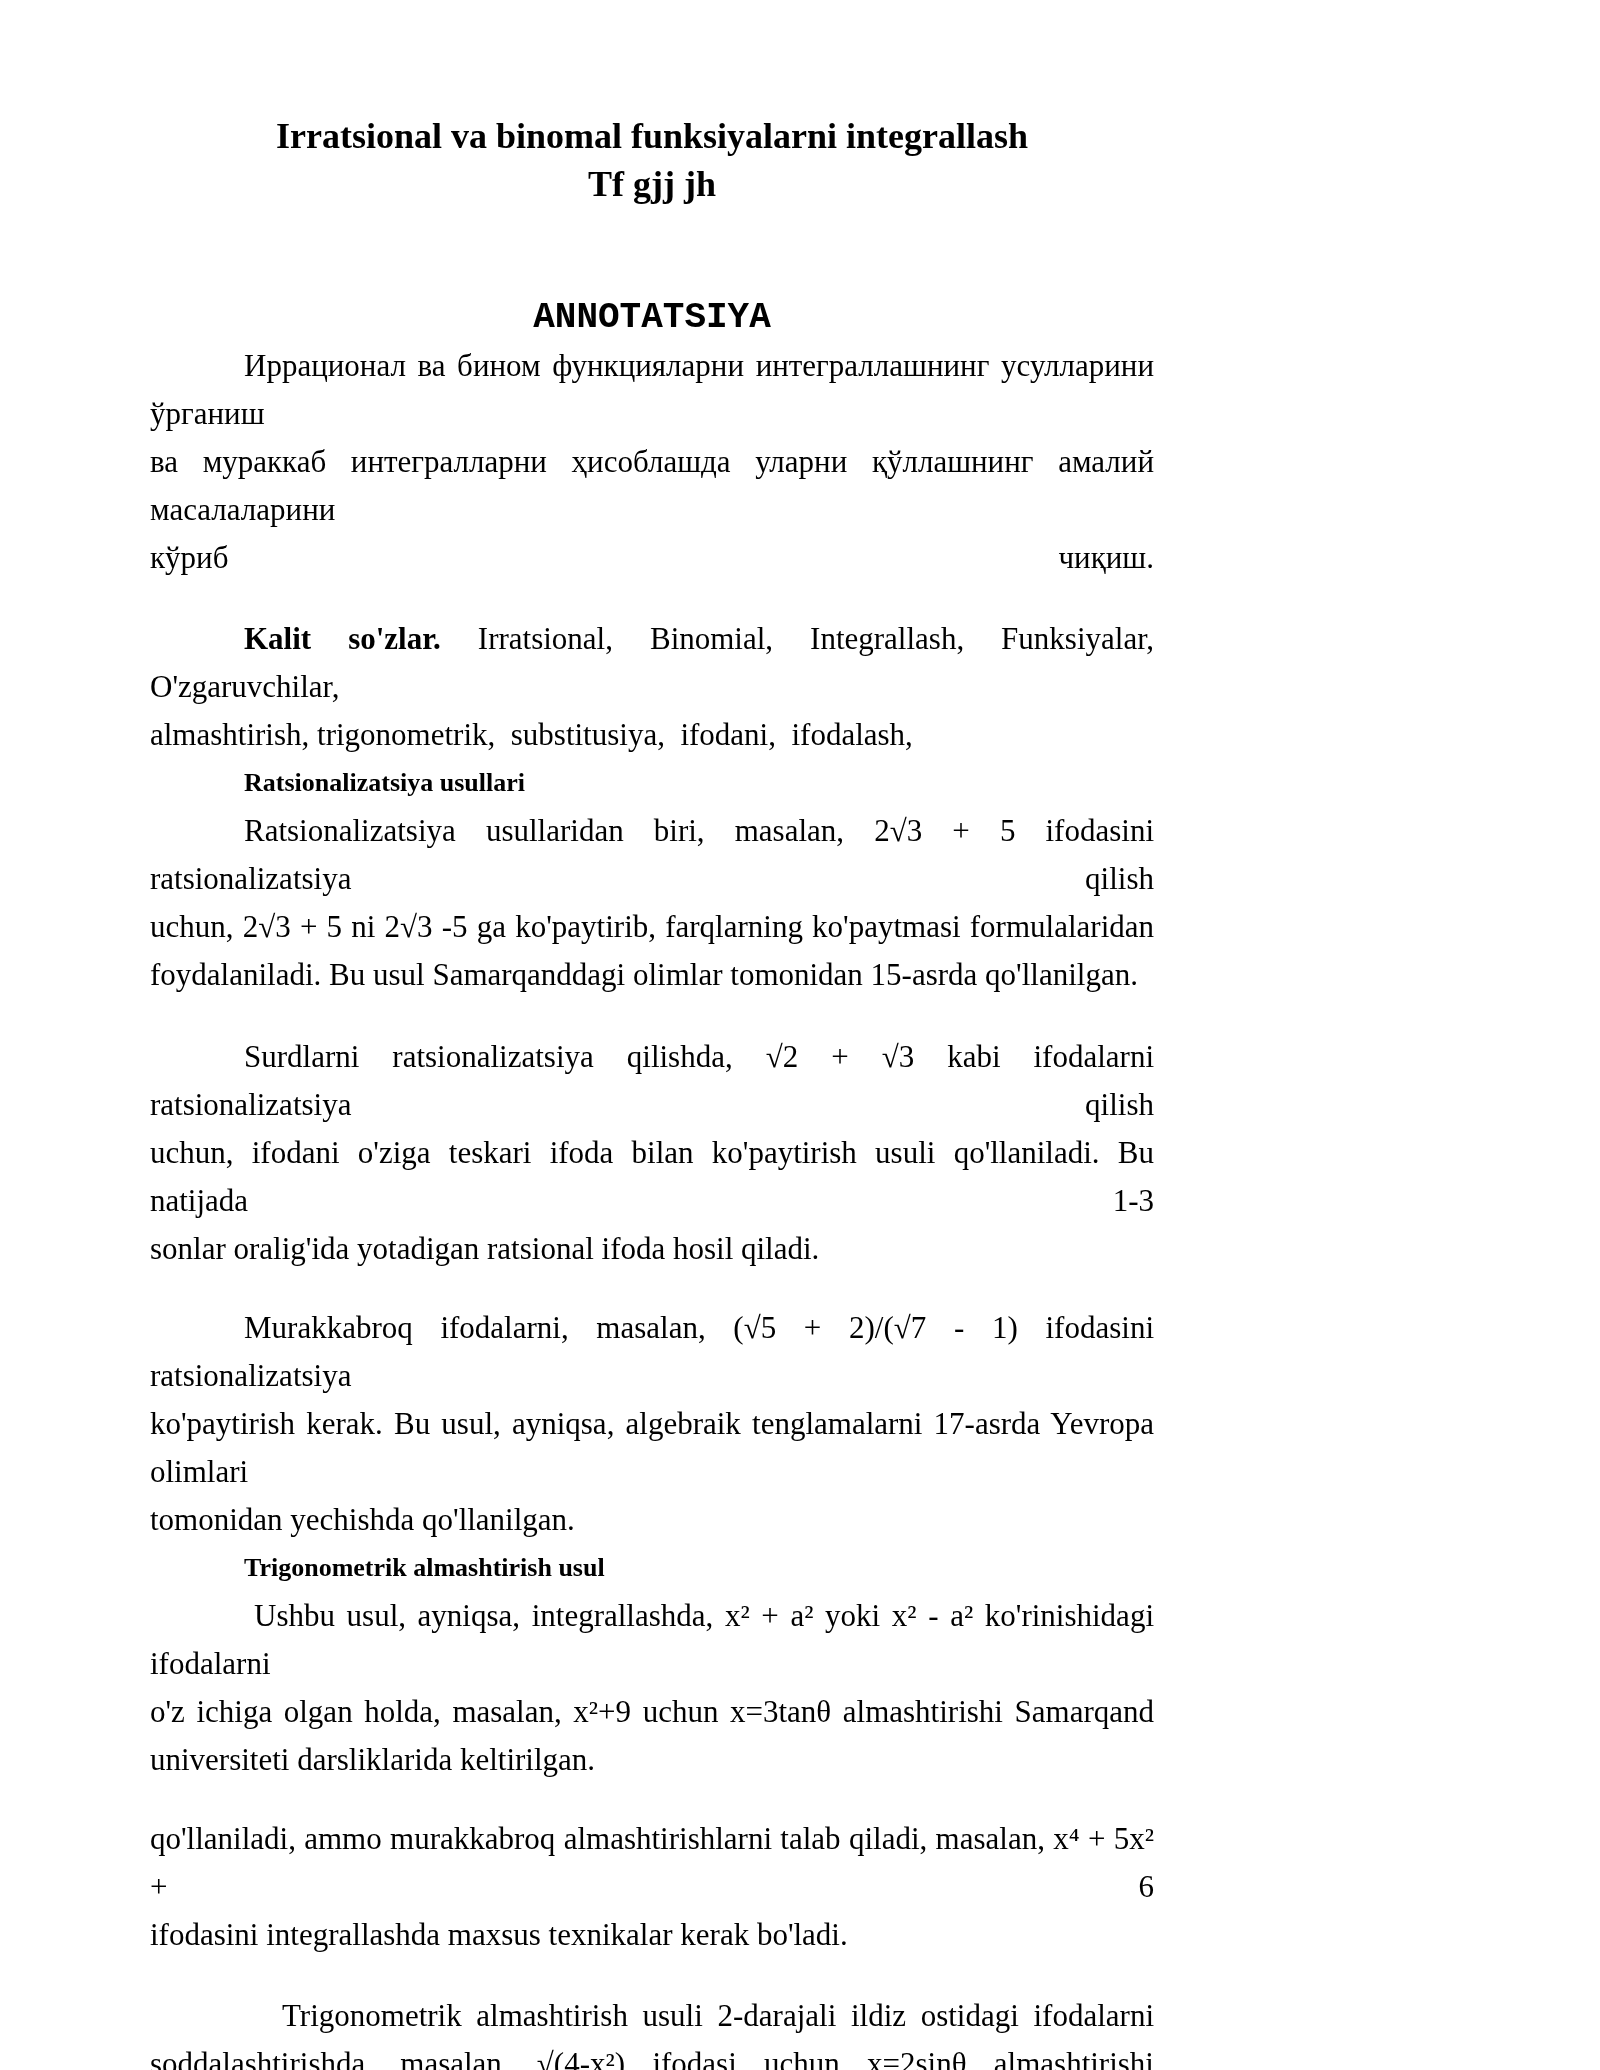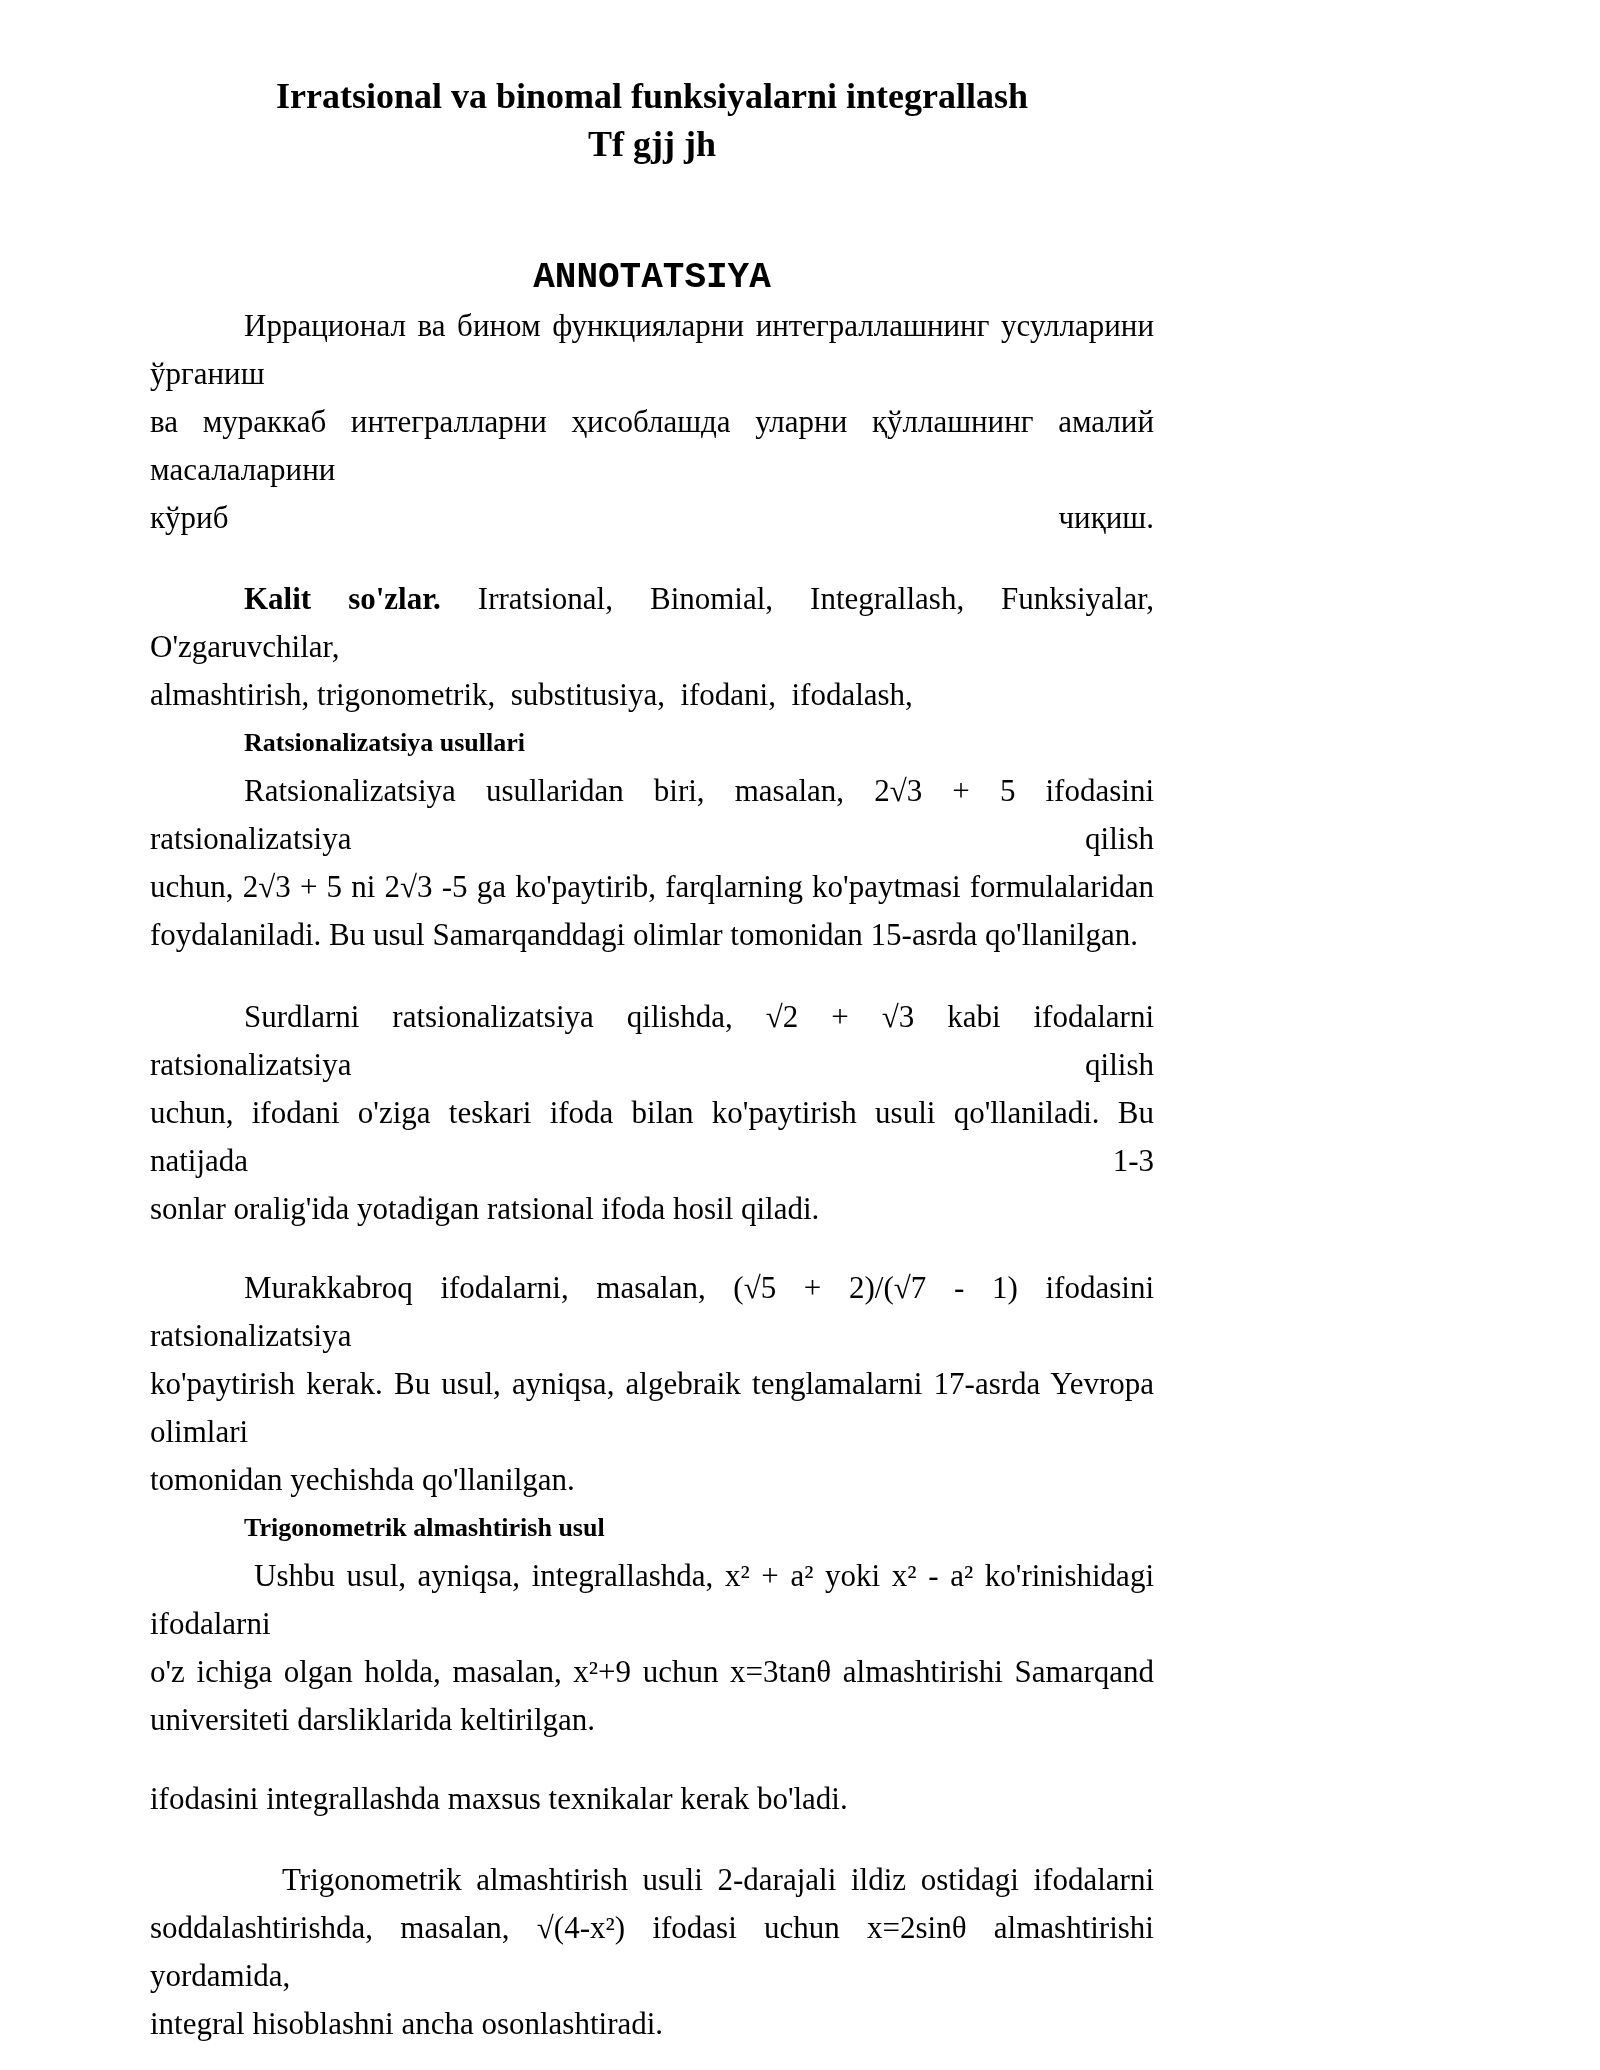--- a/index.html
+++ b/index.html
@@ -5,21 +5,21 @@
   html, body {
     margin: 0;
     padding: 0;
     background: #ffffff;
   }
   .page {
     position: relative;
     width: 1300px;
     height: 2070px;
     box-sizing: border-box;
-    padding: 72px 146px 0 150px;
+    padding: 112px 146px 0 150px;
     background: #ffffff;
     color: #000000;
     font-family: "Liberation Serif", "DejaVu Serif", serif;
     font-size: 31px;
     line-height: 48px;
     overflow: hidden;
   }
   .c  { text-align: center; }
   .b  { font-weight: bold; }
   .t14 { font-size: 36px; line-height: 48px; margin: 0; }
@@ -84,20 +84,21 @@
 
   <p class="shead mt72">Trigonometrik almashtirish usul</p>
 
   <div class="para">
     <div class="ln j i104">Ushbu usul, ayniqsa, integrallashda, x² + a² yoki x² - a² ko'rinishidagi ifodalarni</div>
     <div class="ln j">o'z ichiga olgan holda, masalan, x²+9 uchun x=3tanθ almashtirishi Samarqand</div>
     <div class="ln last">universiteti darsliklarida keltirilgan.</div>
   </div>
 
   <div class="para mt31">
+    <div class="ln j">qo'llaniladi, ammo murakkabroq almashtirishlarni talab qiladi, masalan, x⁴ + 5x² + 6</div>
     <div class="ln last">ifodasini integrallashda maxsus texnikalar kerak bo'ladi.</div>
   </div>
 
   <div class="para mt33">
     <div class="ln j i132">Trigonometrik almashtirish usuli 2-darajali ildiz ostidagi ifodalarni</div>
     <div class="ln j">soddalashtirishda, masalan, √(4-x²) ifodasi uchun x=2sinθ almashtirishi yordamida,</div>
     <div class="ln last">integral hisoblashni ancha osonlashtiradi.</div>
   </div>
 
 </div>

